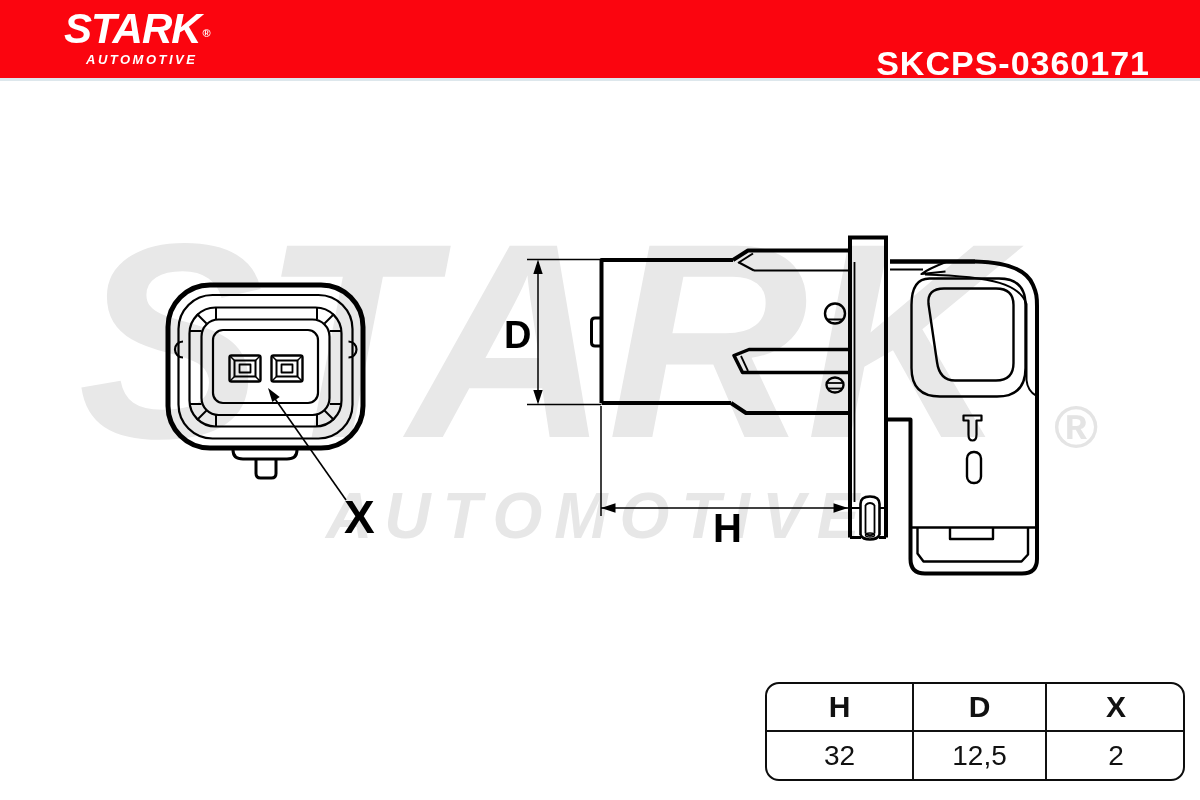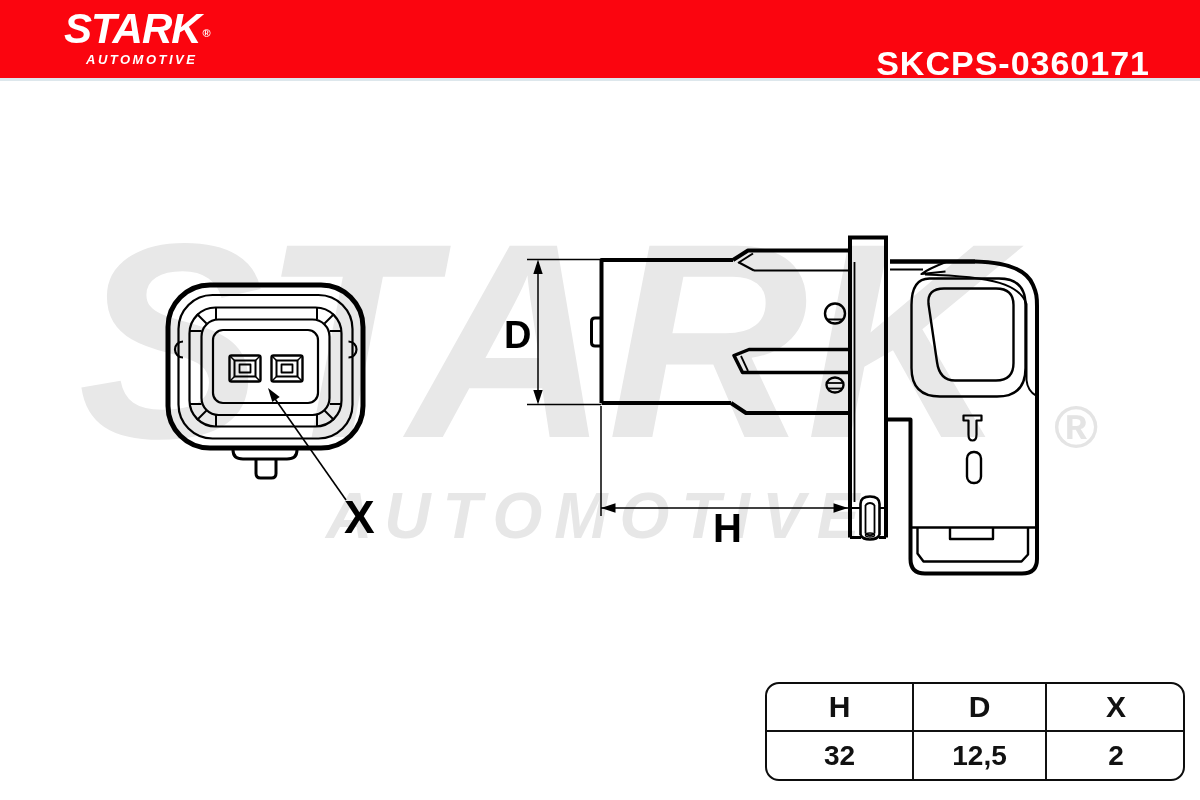--- a/index.html
+++ b/index.html
@@ -41,21 +41,21 @@
     position:absolute;left:765px;top:682px;width:420px;height:99px;z-index:20;
     border:2.5px solid #0d0d0d;border-radius:14px;background:#ffffff;
     display:grid;grid-template-columns:147px 133px 138px;grid-template-rows:48px 1fr;
     overflow:hidden;box-sizing:border-box;
   }
   .dim-cell{
     display:flex;align-items:center;justify-content:center;
     color:#111;box-sizing:border-box;
   }
   .dim-head{font-weight:bold;font-size:30px;border-bottom:2px solid #111;}
-  .dim-val{font-size:28px;font-weight:bold;}
+  .dim-val{font-size:28px;font-weight:normal;}
   .col-border{border-right:2px solid #111;}
 </style>
 </head>
 <body>
 
 <div class="wm wm-stark">STARK</div>
 <div class="wm wm-reg">®</div>
 <div class="wm wm-sub">AUTOMOTIVE</div>
 
 <svg class="drawing" width="1200" height="800" viewBox="0 0 1200 800">

